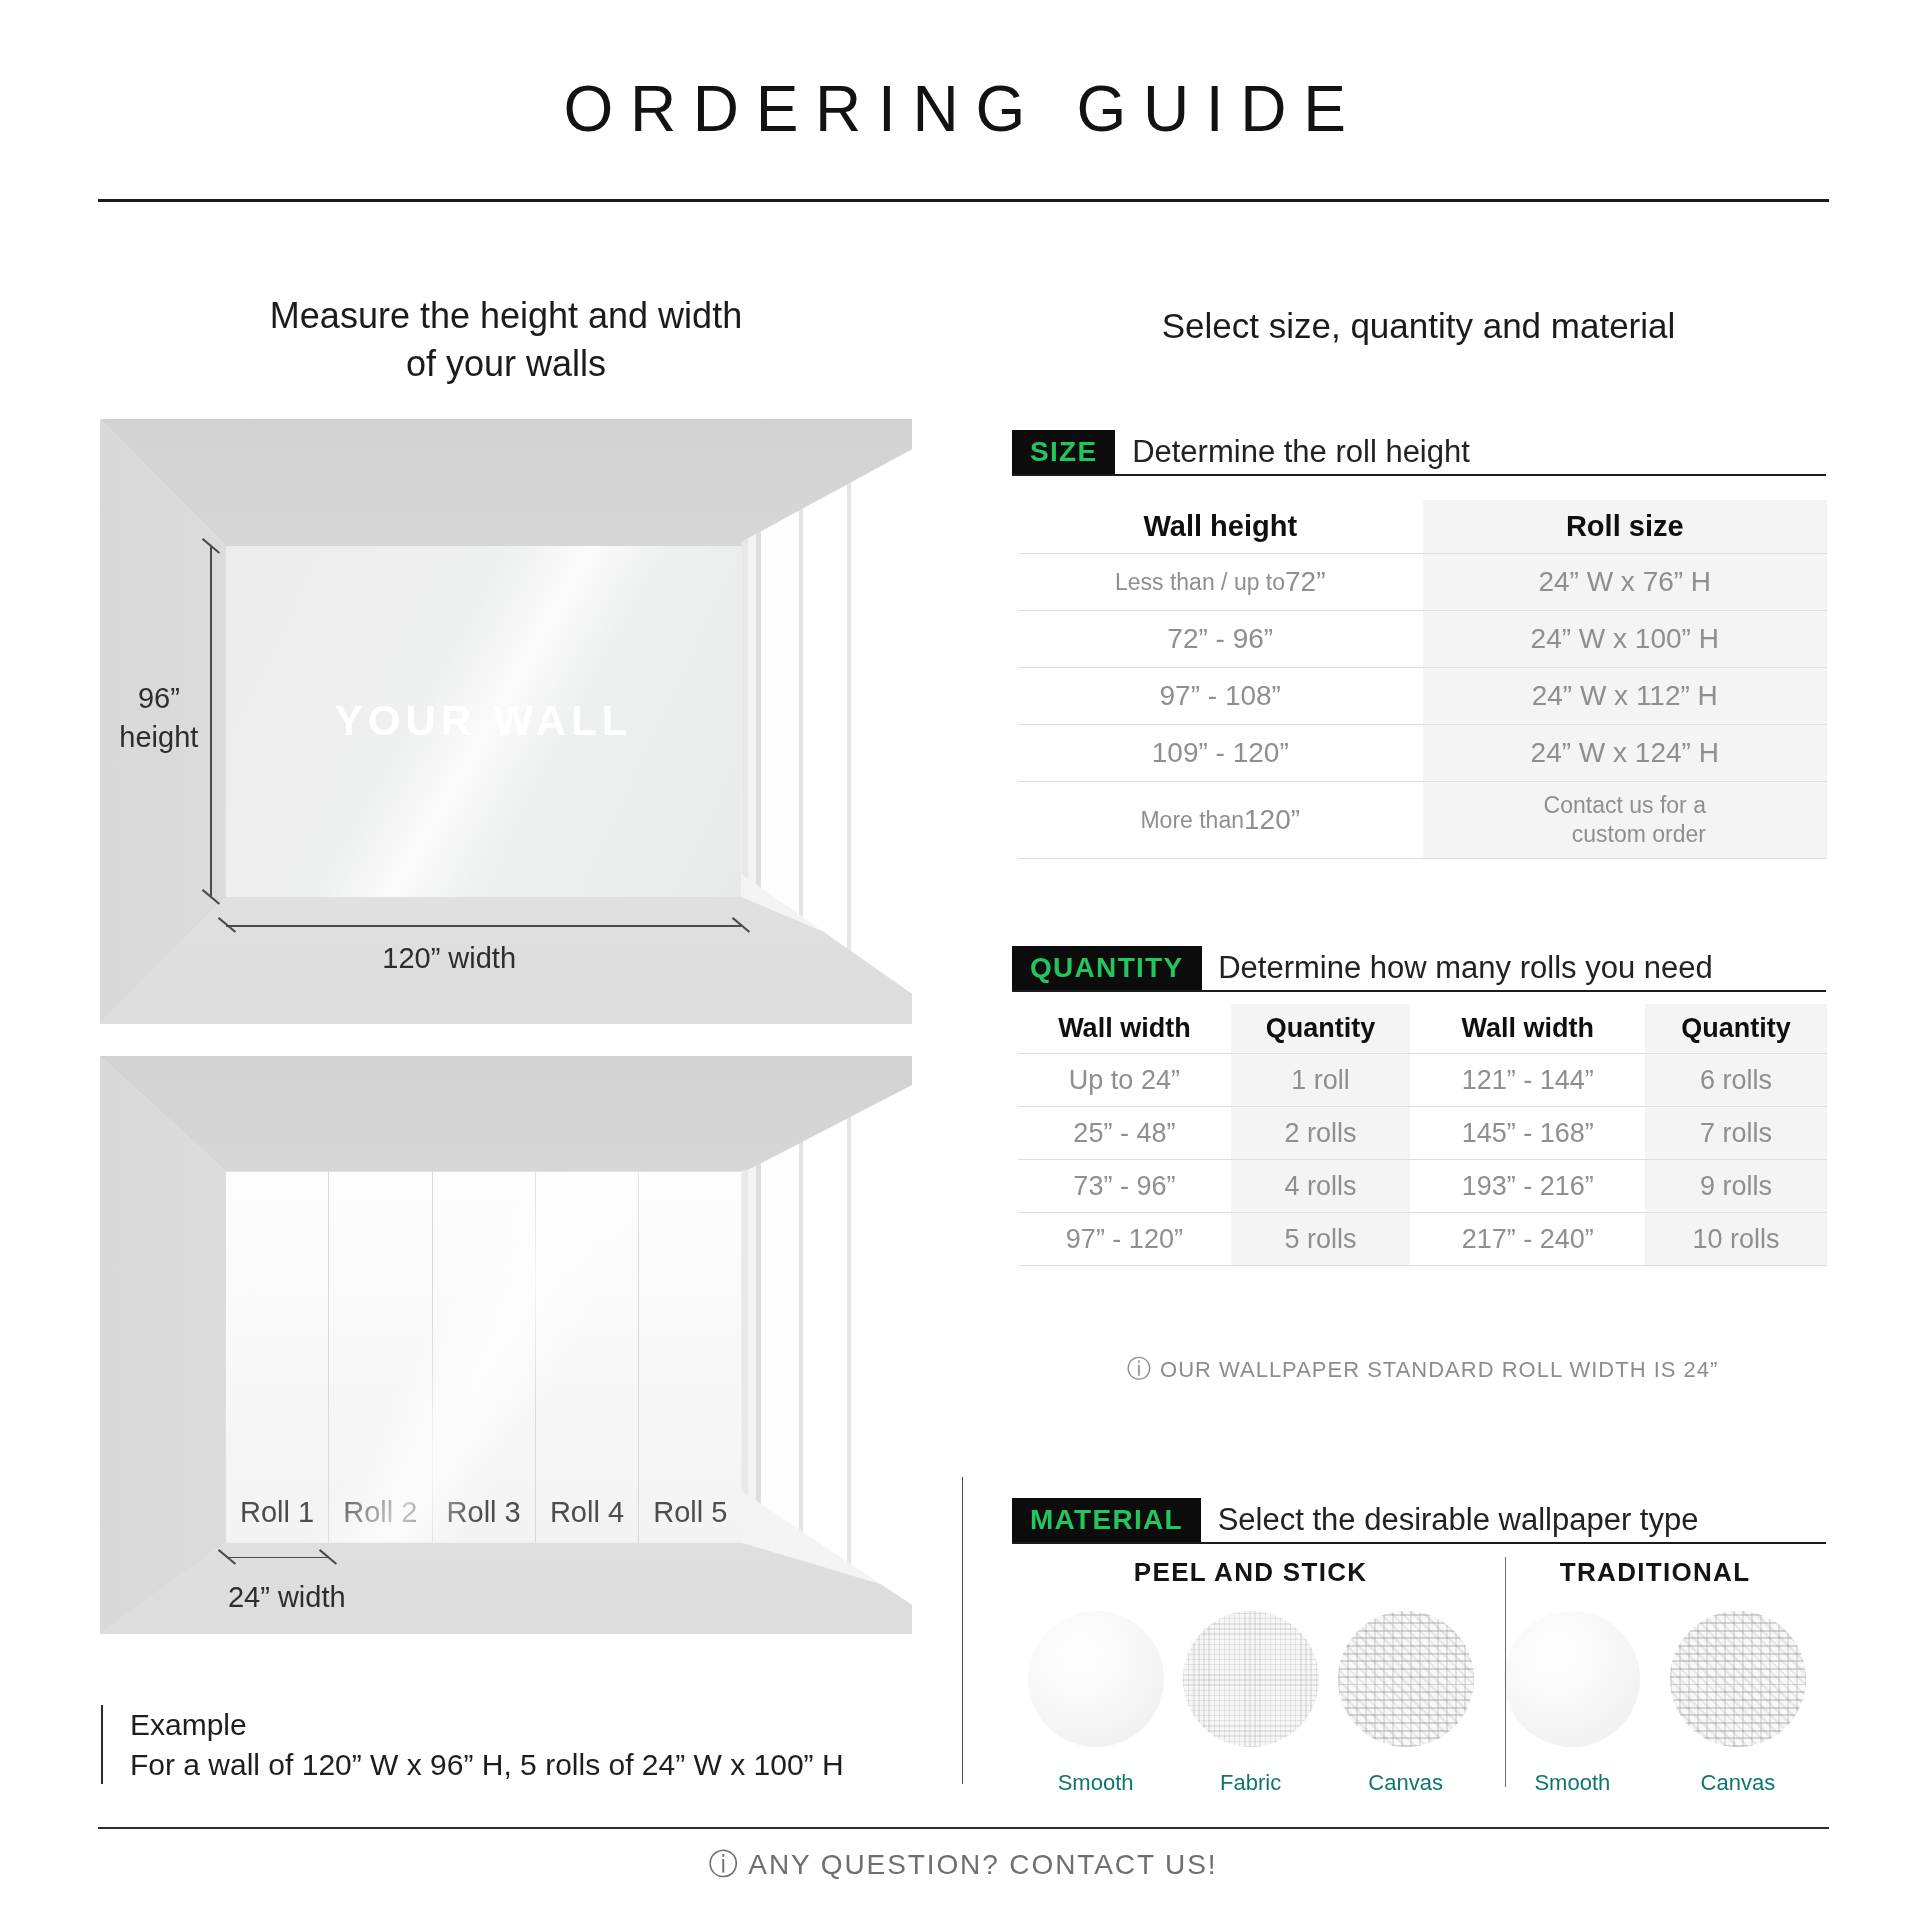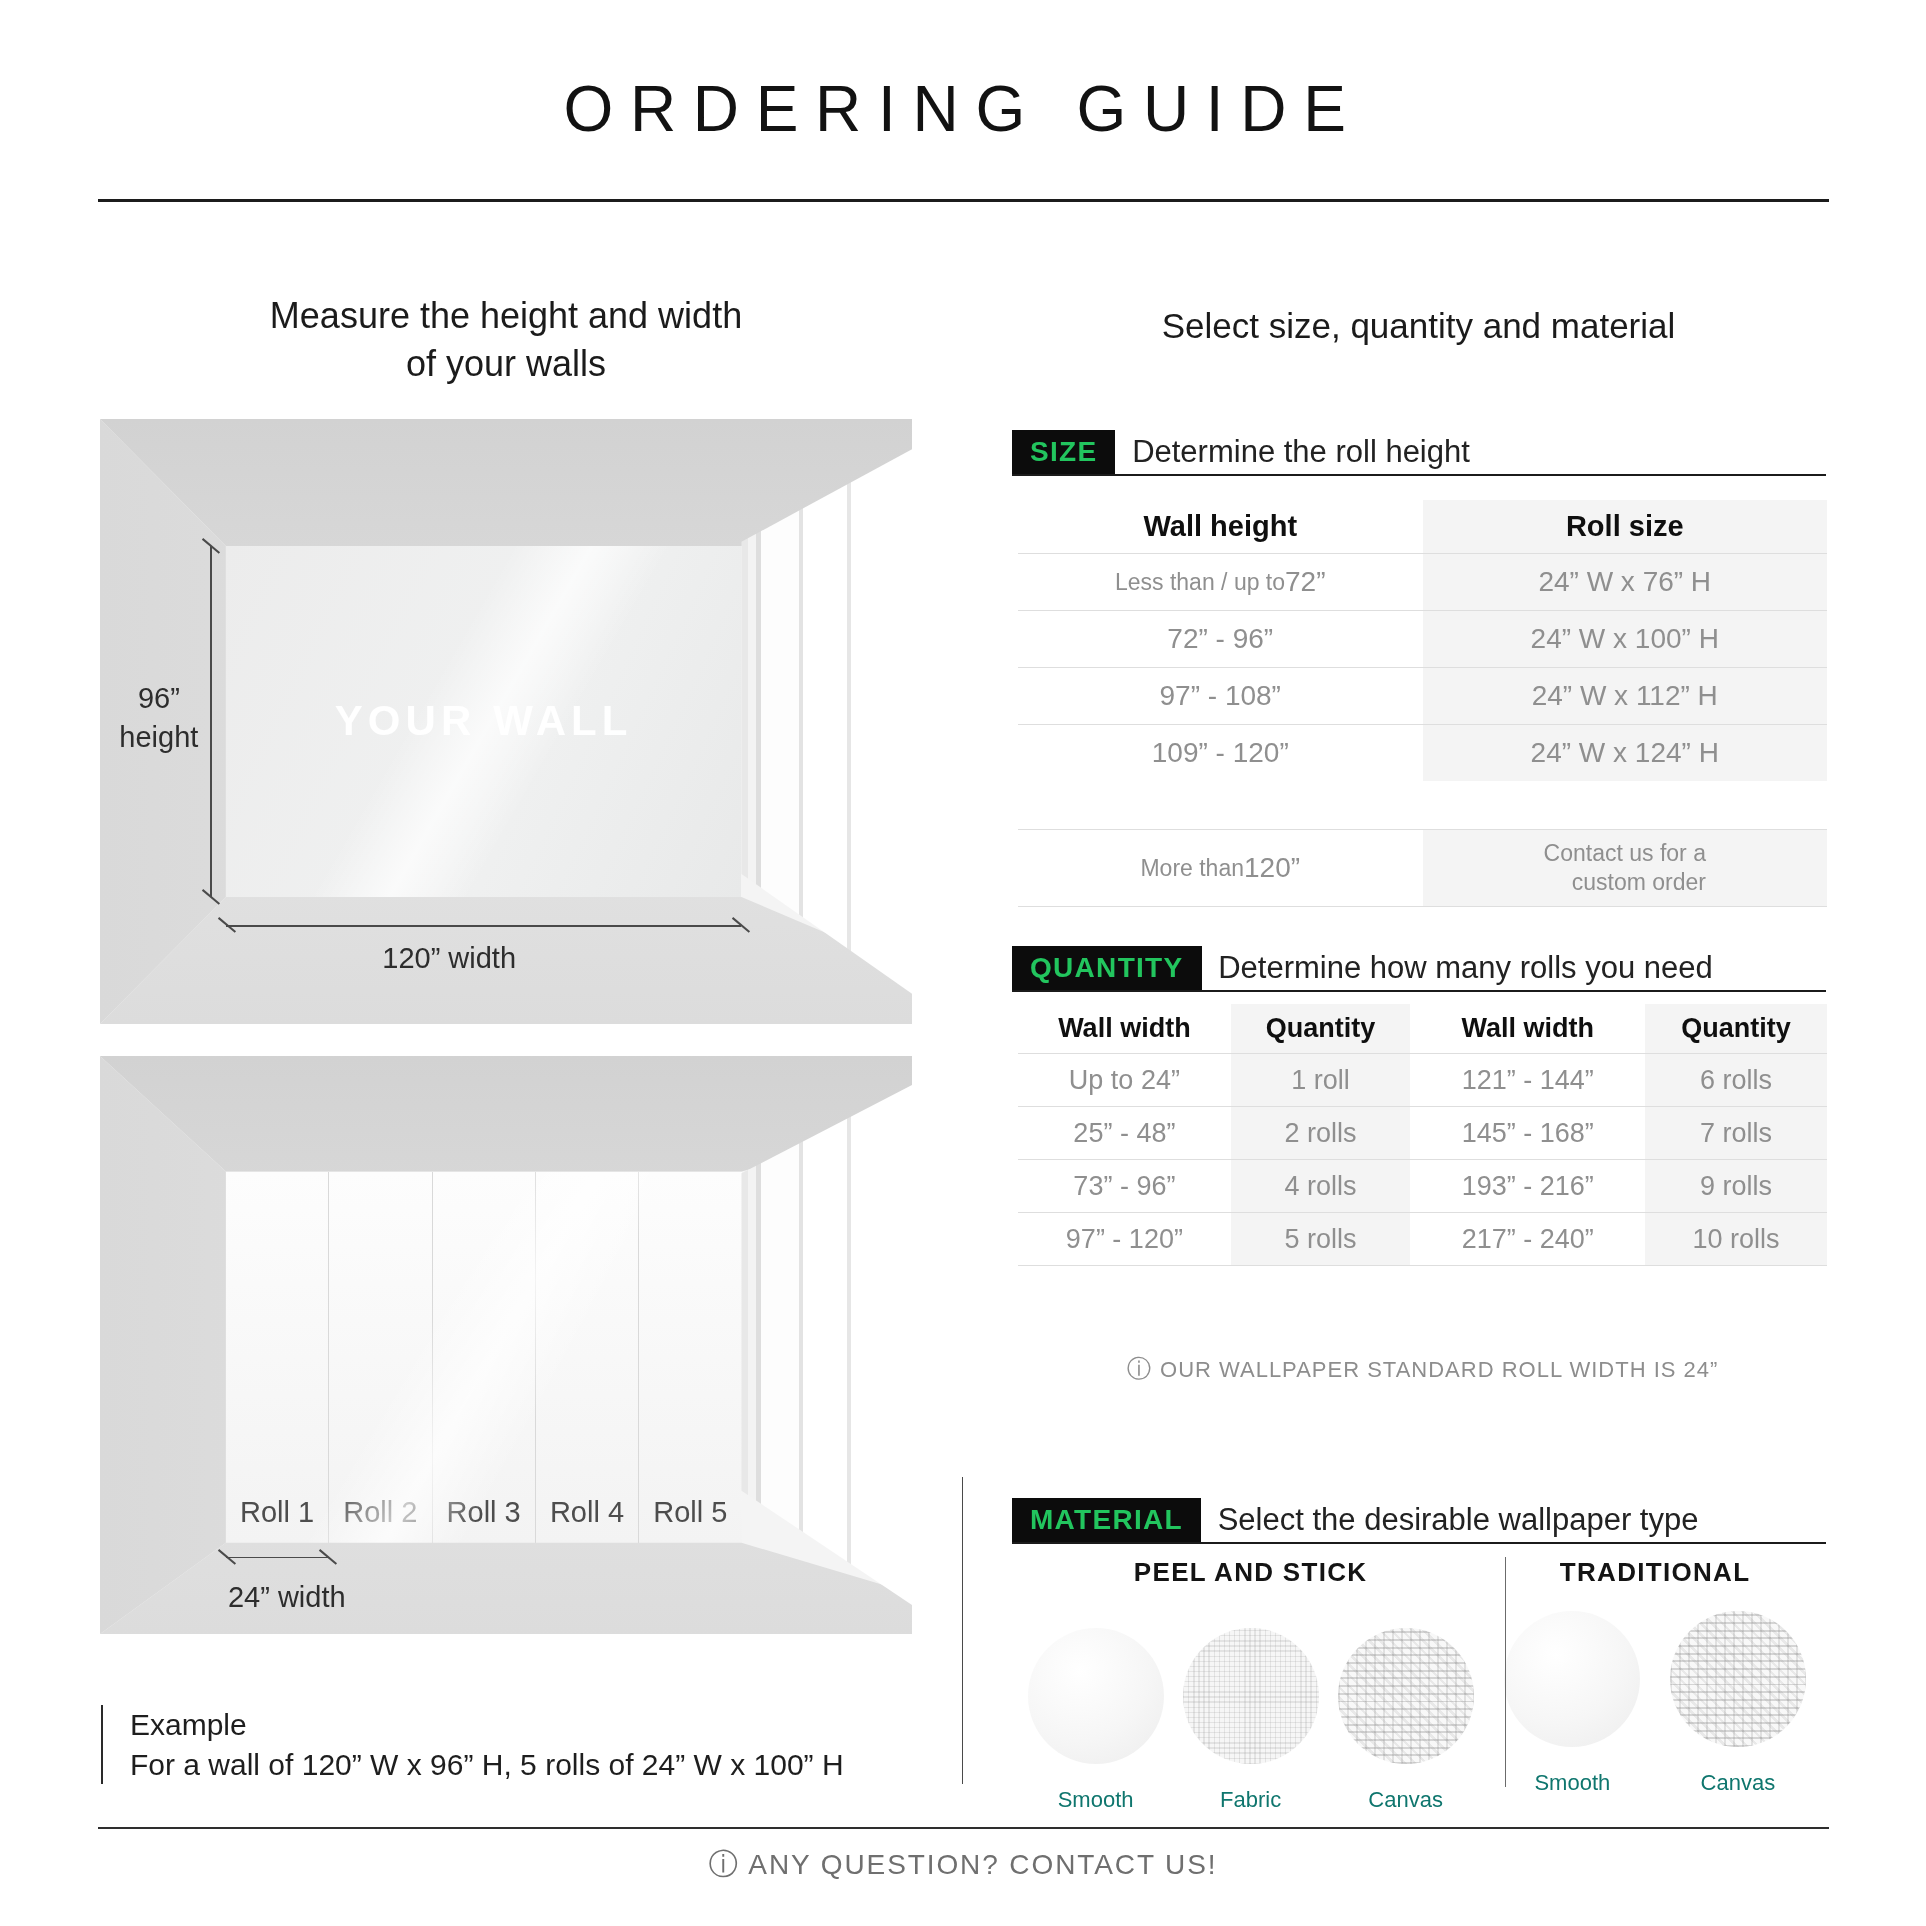--- a/index.html
+++ b/index.html
@@ -80,38 +80,38 @@
          font-size:28px;font-weight:600;letter-spacing:1.3px;}
   .sec-title{display:flex;align-items:center;margin-left:16.7px;font-size:31px;color:#222222;}
   #size-head{top:430px;} #qty-head{top:946px;} #mat-head{top:1498px;}
 
   .tbl{position:absolute;left:1018px;width:809px;}
   #size-table{top:500px;}
   .trow{display:grid;grid-template-columns:50% 50%;}
   .trow > div{display:flex;align-items:center;justify-content:center;text-align:right;}
   .size-h{height:53px;font-weight:700;font-size:29px;color:#0f0f0f;}
   .size-r{height:56px;font-size:28px;color:#8f8f8f;border-top:1.3px solid #dedede;}
-  .size-r-tall{height:76px;margin-top:48px;}
+  .size-r-tall{height:76px;}
   .b-bot{border-bottom:1.3px solid #dedede;}
   .shade{background:#f4f4f4;}
   .small{font-size:23px;line-height:1.25;}
 
   #qty-table{top:1004px;}
   .qrow{display:grid;grid-template-columns:26.3% 22.2% 29% 22.5%;}
   .qrow > div{display:flex;align-items:center;justify-content:center;text-align:center;}
   .qty-h{height:49px;font-weight:700;font-size:27px;color:#0f0f0f;}
   .qty-r{height:52px;font-size:27px;color:#8f8f8f;border-top:1.3px solid #dedede;}
 
   #qty-note{position:absolute;left:1018px;width:809px;top:1353px;text-align:center;
             font-size:22px;color:#8d8d8d;letter-spacing:1px;}
   #qty-note .note-ico{font-size:24.4px;margin-right:9px;letter-spacing:0;}
 
   #mat-content{position:absolute;left:1018px;top:1557px;width:809px;height:244px;display:flex;}
   .mgroup{display:flex;flex-direction:column;align-items:center;}
-  #mg1{width:57.5%;gap:17px;} #mg2{width:42.5%;}
+  #mg1{width:57.5%;} #mg2{width:42.5%;}
   .mg-name{font-size:26px;font-weight:700;letter-spacing:1.3px;color:#141414;margin-bottom:23px;}
   .swatch-row{display:flex;gap:19px;}
   #mg2 .swatch-row{gap:29.5px;}
   .swatch{display:flex;flex-direction:column;align-items:center;gap:23px;}
   .circle{width:136px;height:136px;border-radius:50%;}
   .sw-label{font-size:22px;font-weight:400;color:#0f766e;}
   .tex-smooth{background:radial-gradient(circle at 38% 32%,#ffffff 0%,#f6f6f6 55%,#ececec 100%);}
   .tex-fabric{background-color:#f6f6f6;background-image:
       repeating-linear-gradient(90deg,rgba(150,150,150,0.20) 0 1.3px,rgba(255,255,255,0) 1.3px 5.1px),
       repeating-linear-gradient(0deg,rgba(150,150,150,0.20) 0 1.3px,rgba(255,255,255,0) 1.3px 5.1px);}

